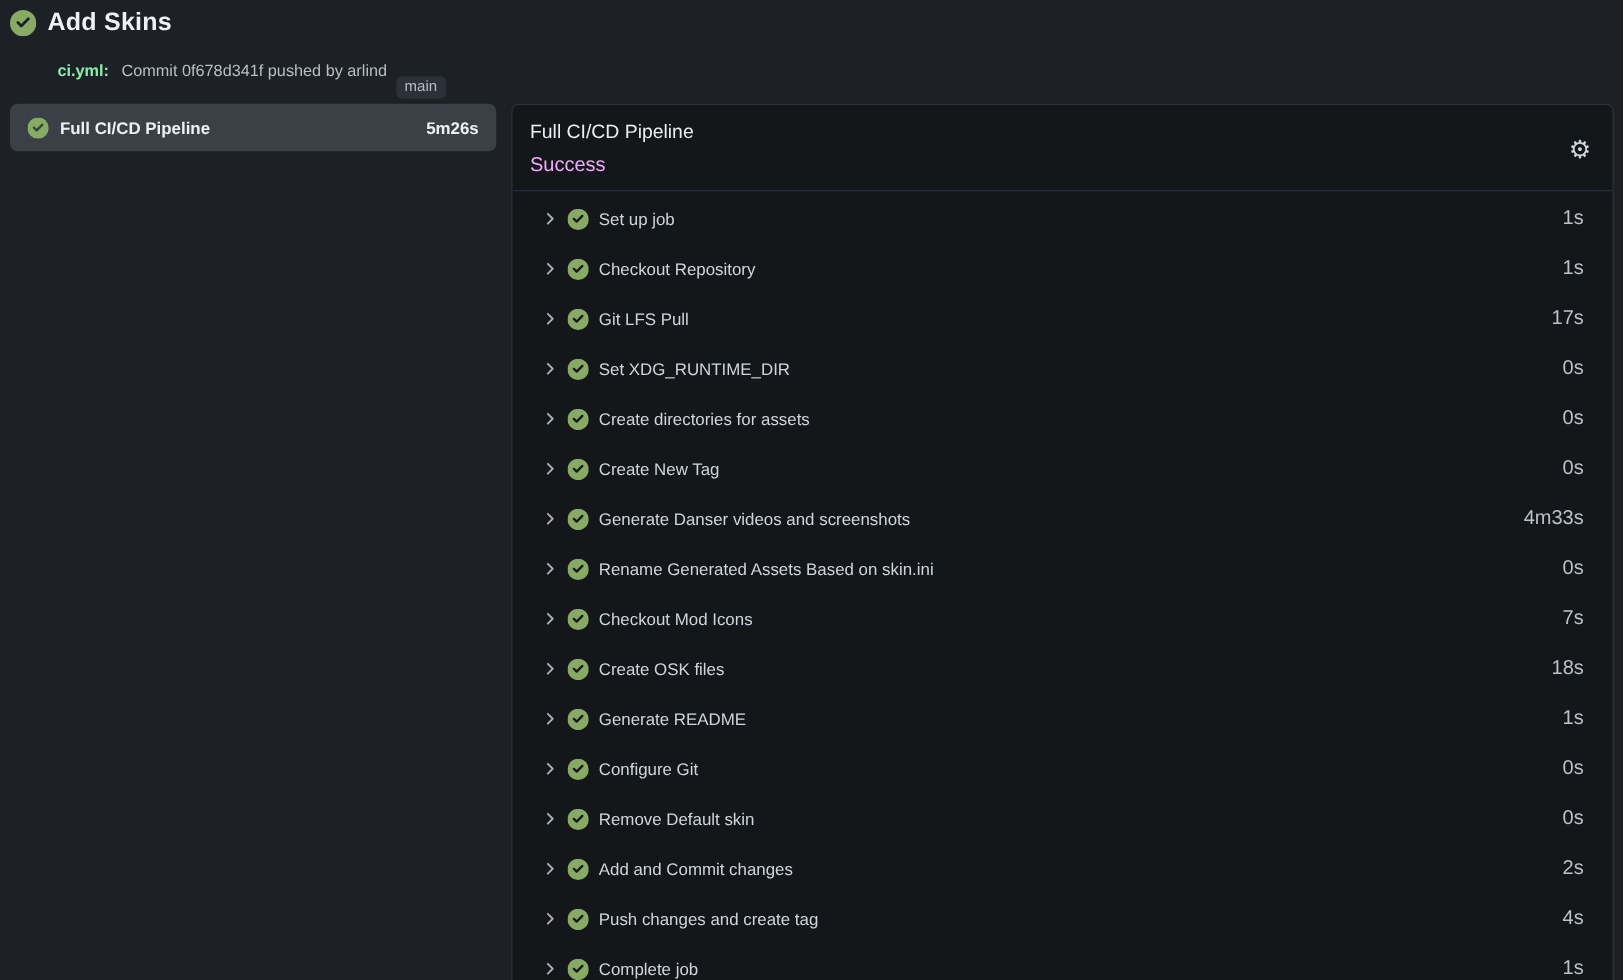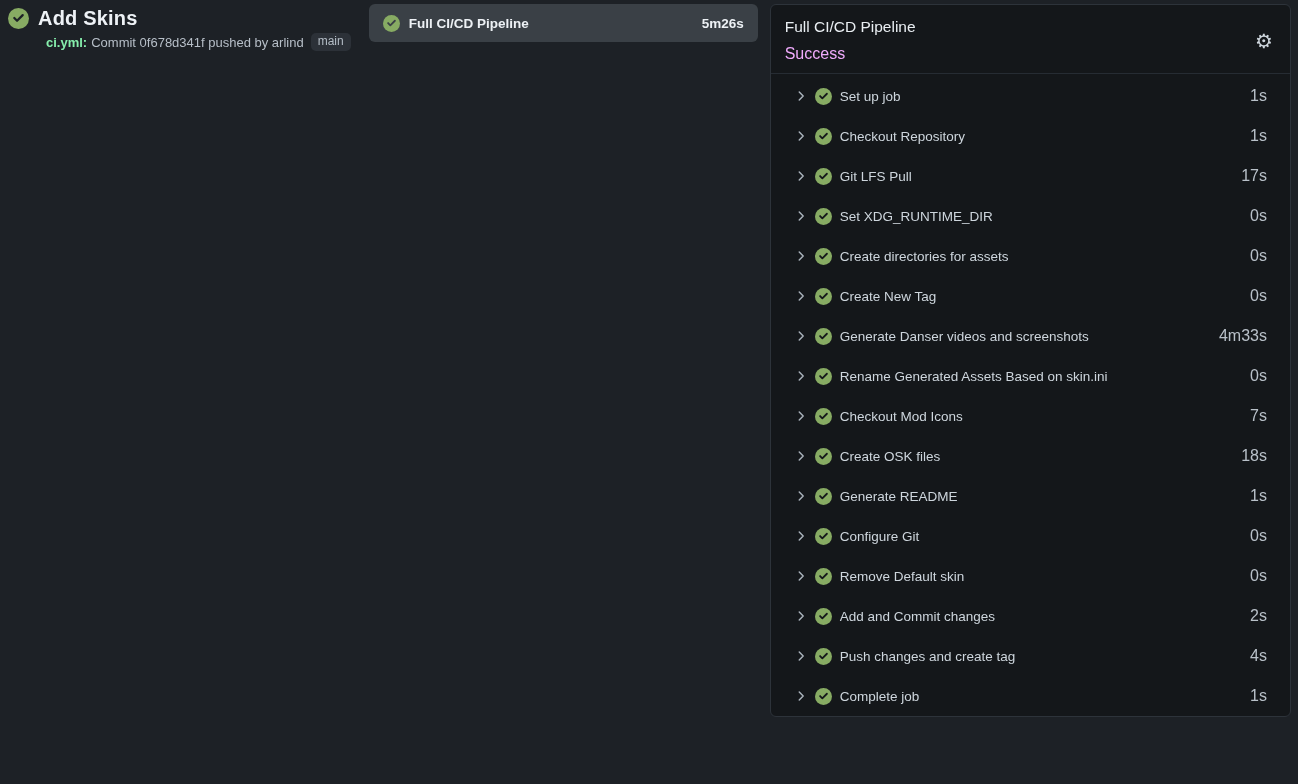--- a/index.html
+++ b/index.html
@@ -3,44 +3,45 @@
 <meta charset="utf-8">
 <style>
   * { box-sizing: border-box; margin: 0; padding: 0; }
   html, body { width: 1298px; height: 784px; }
   body {
     background: #1d2126;
     font-family: "Liberation Sans", "DejaVu Sans", sans-serif;
     color: #ced6dd;
     overflow: hidden;
   }
-  .page { width: 1298px; height: 784px; display: flex; }
+  .page { width: 1298px; height: 784px; display: flex; flex-direction: column; }
 
   
   .run-header { padding: 7px 10px 0 8px; flex: 0 0 auto; }
   .run-title-row { display: flex; align-items: center; gap: 9px; }
   .run-title { font-size: 20px; font-weight: 600; color: #eef2f6; letter-spacing: 0.2px; }
   .run-meta {
     margin: 3px 0 0 38px;
     font-size: 13px;
     color: #b7bfc8;
     display: flex; align-items: center;
   }
   .run-meta .wf { font-weight: 700; color: #86efac; }
-  .run-meta .commit-info { margin-left: 4px; }
+  .run-meta .commit-info { margin-left: 10px; }
   .branch-badge {
     display: inline-block;
     margin-left: 7px;
     padding: 2px 7px 3px;
     background: #2c3138;
     border-radius: 5px;
     font-size: 12px;
     color: #b4bdc6;
     line-height: 1.1;
     cursor: pointer;
+    margin-top: 28px;
   }
 
   
   .columns {
     flex: 1 1 auto;
     display: flex;
     align-items: flex-start;
     padding: 4px 7px 3px 8px;
     gap: 12px;
     min-height: 0;

